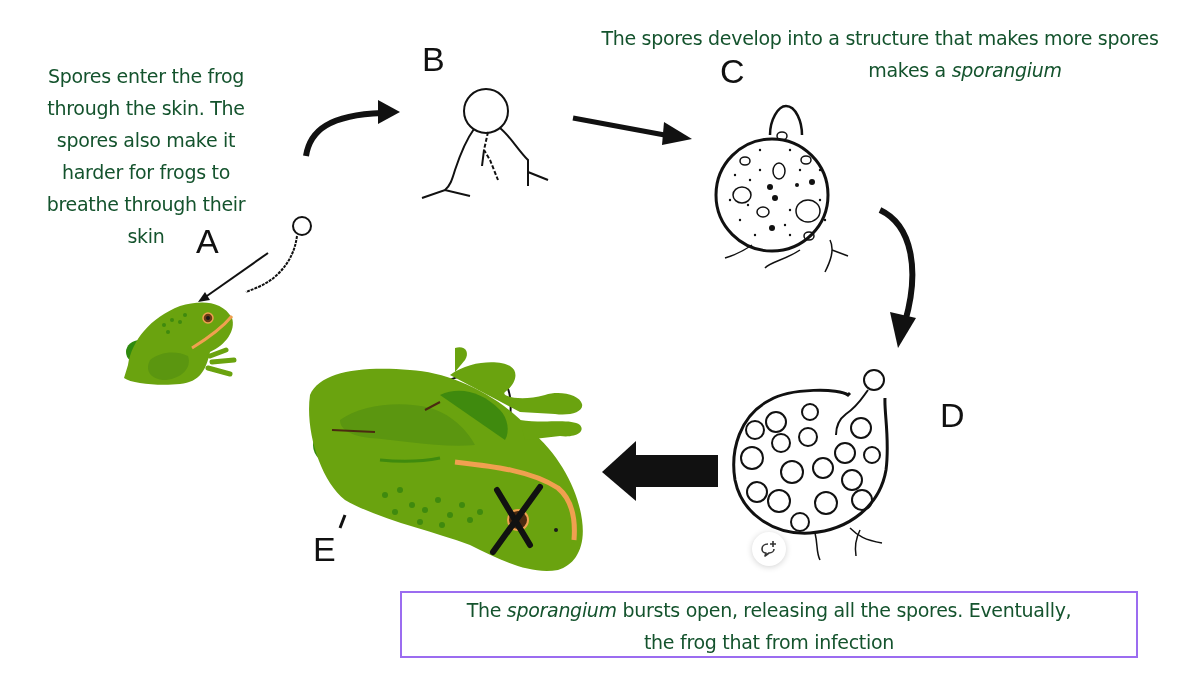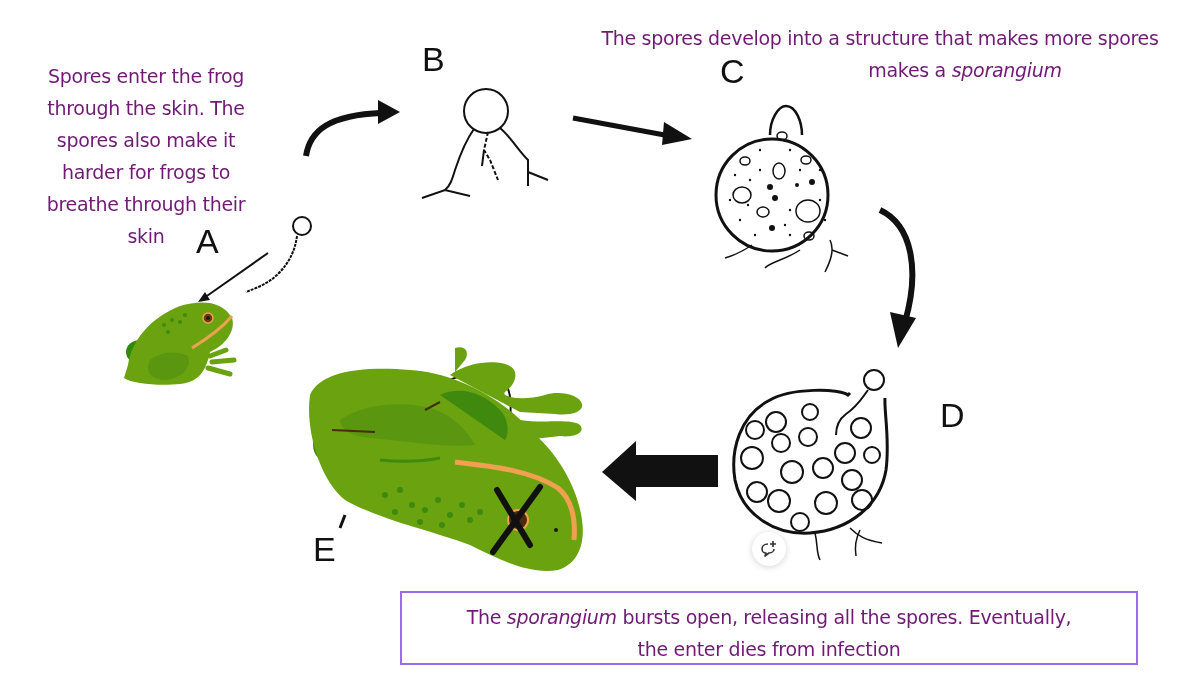--- a/index.html
+++ b/index.html
@@ -1,23 +1,23 @@
 <!DOCTYPE html>
 <html><head>
 <meta charset="utf-8">
 <style>
   html, body { margin: 0; padding: 0; background: #ffffff; }
   body { width: 1200px; height: 673px; position: relative; overflow: hidden;
          font-family: "Liberation Sans", sans-serif; color: #111; }
   .abs { position: absolute; }
-  .caption { font-family: "DejaVu Sans", sans-serif; font-size: 19px; line-height: 32px; text-align: center; color: #701a75; letter-spacing: -0.3px; }
+  .caption { font-family: "DejaVu Sans", sans-serif; font-size: 19px; line-height: 32px; text-align: center; color: #14532d; letter-spacing: -0.3px; }
   .stage-label { font-family: "Liberation Sans", sans-serif; font-size: 34px; color: #111; }
   #cap-a { left: 26px; top: 60px; width: 240px; }
   #cap-c { left: 570px; top: 22px; width: 620px; line-height: 32px; }
-  #cap-e { left: 400px; top: 591px; width: 734px; height: 62px; border: 2px solid #9b6cf0; line-height: 32px; padding-top: 8px; }
+  #cap-e { left: 400px; top: 591px; width: 734px; height: 62px; border: 2px solid #9b6cf0; line-height: 32px; padding-top: 1px; }
   #lbl-a { left: 196px; top: 222px; }
   #lbl-b { left: 422px; top: 40px; }
   #lbl-c { left: 720px; top: 52px; }
   #lbl-d { left: 940px; top: 396px; }
   #lbl-e { left: 313px; top: 530px; }
   svg.art { position: absolute; left: 0; top: 0; }
   #comment-btn { left: 752px; top: 532px; width: 34px; height: 34px; border-radius: 50%;
     background: #fff; box-shadow: 0 1px 6px rgba(0,0,0,0.18); display: flex; align-items: center; justify-content: center; cursor: pointer; }
   i.em { font-style: italic; }
 </style>
@@ -26,21 +26,21 @@
 
 <div id="cap-a" class="abs caption">Spores enter the frog through the skin. The spores also make it harder for frogs to breathe through their skin</div>
 
 <div id="cap-c" class="abs caption">
   <div>The spores develop into a structure that makes more spores</div>
   <div style="padding-left:170px;"><span>makes a </span><i class="em">sporangium</i></div>
 </div>
 
 <div id="cap-e" class="abs caption">
   <div><span>The </span><i class="em">sporangium</i><span> bursts open, releasing all the spores. Eventually,</span></div>
-  <div>the enter dies from infection</div>
+  <div>the frog that from infection</div>
 </div>
 
 <div id="lbl-a" class="abs stage-label">A</div>
 <div id="lbl-b" class="abs stage-label">B</div>
 <div id="lbl-c" class="abs stage-label">C</div>
 <div id="lbl-d" class="abs stage-label">D</div>
 <div id="lbl-e" class="abs stage-label">E</div>
 
 <svg class="art" width="1200" height="673" viewBox="0 0 1200 673">
   <defs>

